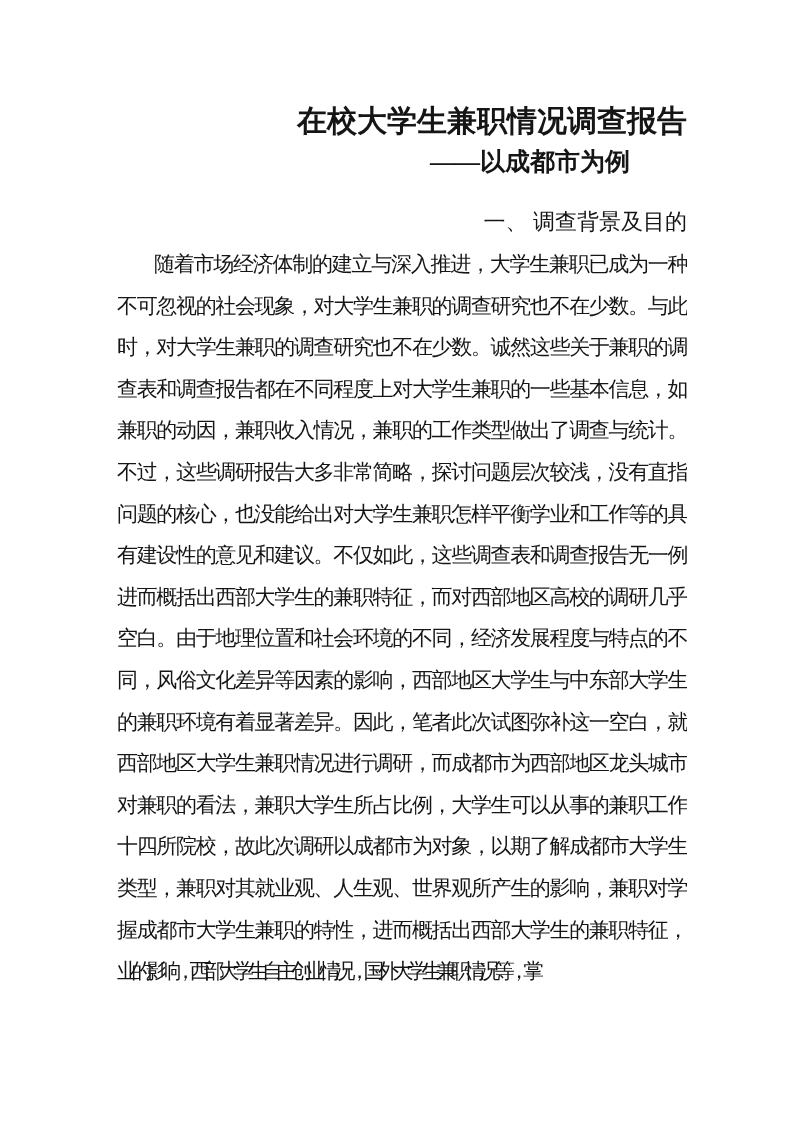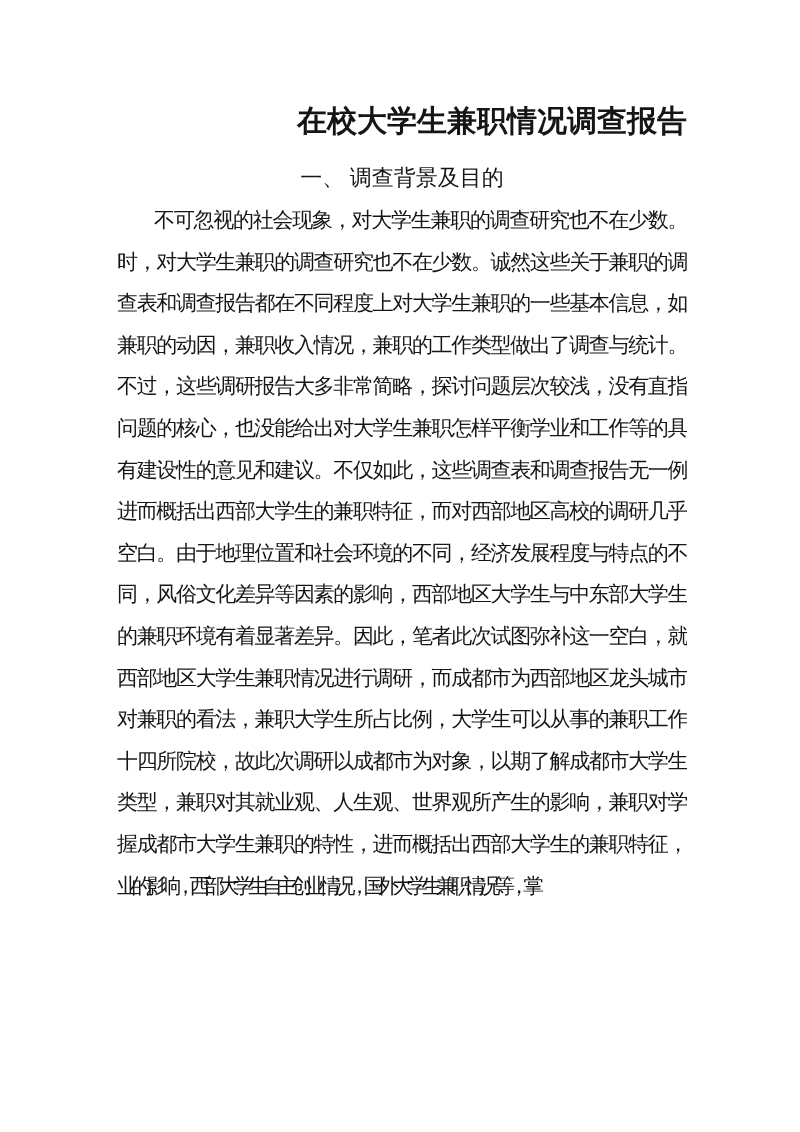--- a/index.html
+++ b/index.html
@@ -33,25 +33,25 @@
   .subtitle {
     margin-top: 1px;
     font-size: 25px;
     line-height: 36px;
     font-weight: bold;
     text-align: right;
     padding-right: 57px;
     box-sizing: border-box;
   }
   .heading {
-    margin-top: 18px;
+    margin-top: 25px;
     font-size: 22px;
     line-height: 34px;
     font-weight: normal;
-    text-align: center;
+    text-align: right;
   }
   .body-paragraph {
     margin-top: 5px;
   }
   .line {
     height: 41.6px;
     line-height: 41.6px;
     font-size: 21px;
     letter-spacing: -1.5px;
     text-align: justify;
@@ -67,22 +67,24 @@
     text-align-last: left;
     letter-spacing: -6.5px;
   }
 </style>
 </head>
 <body>
 
 <div class="page">
   <div class="column">
     <h1 class="title">在校大学生兼职情况调查报告</h1>
+    <div class="subtitle">——以成都市为例</div>
     <div class="heading">一、 调查背景及目的</div>
     <div class="body-paragraph">
+      <div class="line" style="">随着市场经济体制的建立与深入推进，大学生兼职已成为一种</div>
         <div class="line" style="">不可忽视的社会现象，对大学生兼职的调查研究也不在少数。与此同</div>
         <div class="line" style="">时，对大学生兼职的调查研究也不在少数。诚然这些关于兼职的调</div>
         <div class="line" style="">查表和调查报告都在不同程度上对大学生兼职的一些基本信息，如</div>
         <div class="line" style="">兼职的动因，兼职收入情况，兼职的工作类型做出了调查与统计。</div>
         <div class="line" style="">不过，这些调研报告大多非常简略，探讨问题层次较浅，没有直指</div>
         <div class="line" style="">问题的核心，也没能给出对大学生兼职怎样平衡学业和工作等的具</div>
         <div class="line" style="">有建设性的意见和建议。不仅如此，这些调查表和调查报告无一例</div>
         <div class="line" style="">进而概括出西部大学生的兼职特征，而对西部地区高校的调研几乎是</div>
         <div class="line" style="">空白。由于地理位置和社会环境的不同，经济发展程度与特点的不</div>
         <div class="line" style="">同，风俗文化差异等因素的影响，西部地区大学生与中东部大学生</div>

